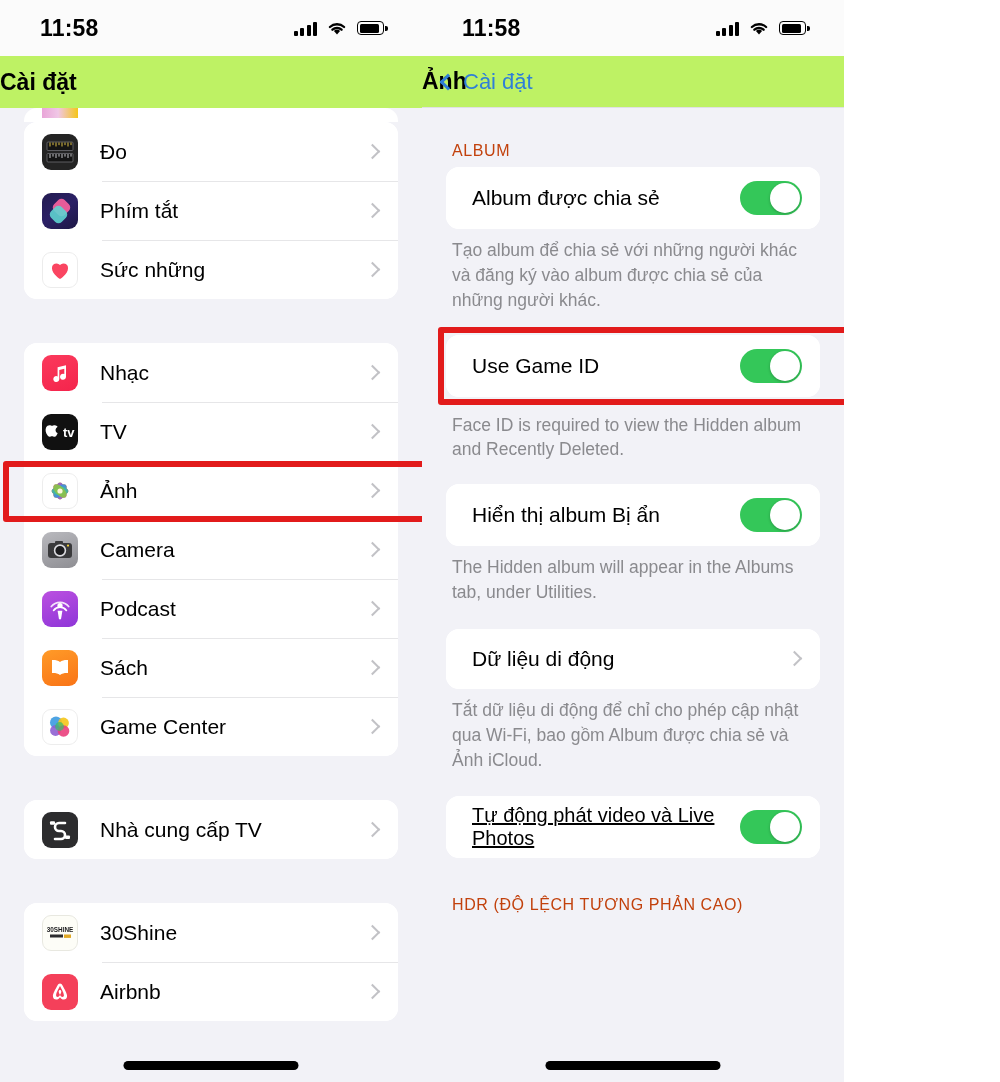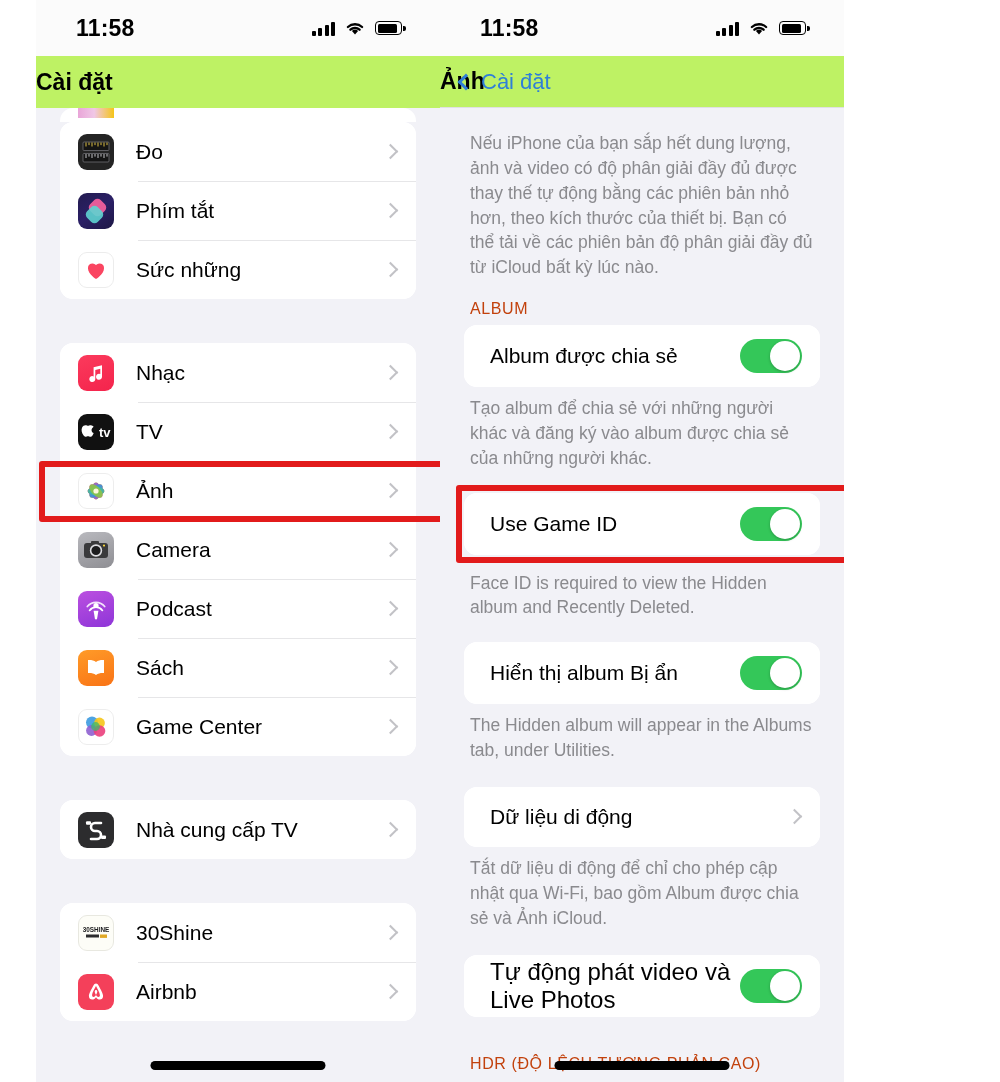--- a/index.html
+++ b/index.html
@@ -2,21 +2,21 @@
 <html><head>
 <meta charset="utf-8">
 <style>
   * { box-sizing: border-box; margin: 0; padding: 0; }
   html, body {
     width: 1000px; height: 1082px;
     font-family: "Liberation Sans", sans-serif;
     background: #ffffff;
     overflow: hidden;
   }
-  .screens { display: flex; width: 844px; height: 1082px; padding-left: 36px; }
+  .screens { display: flex; width: 844px; height: 1082px; }
   .screen { width: 500px; height: 1082px; position: relative; overflow: hidden; }
   .screen.left  { background: #f2f2f7; }
   .screen.right { background: #f2f2f7; }
 
   
   .statusbar {
     height: 56px; background: #fbfbfb;
     display: flex; align-items: center; justify-content: space-between;
     padding: 0 38px 0 40px; position: relative;
   }
@@ -61,21 +61,21 @@
   .row {
     display: flex; align-items: center; min-height: 59px; padding: 0 16px 0 18px;
     position: relative; background: #fff;
   }
   .row + .row::before {
     content: ""; position: absolute; left: 78px; right: 0; top: 0; height: 1px;
     background: #e6e6e8;
   }
   .row.noicon + .row.noicon::before { left: 18px; }
   .row .label { font-size: 21px; color: #000; flex: 1; }
-  .row .label.sm { font-size: 24px; }
+  .row .label.sm { font-size: 20px; text-decoration: underline; }
   .chev {
     width: 11px; height: 11px; border-top: 2.6px solid #c2c2c6;
     border-right: 2.6px solid #c2c2c6; transform: rotate(45deg); margin-right: 4px;
   }
   .checkmark { width: 24px; height: 14px; position: relative; margin-right: 6px; }
   .checkmark::before {
     content:""; position:absolute; left:2px; top:-3px; width:10px; height:20px;
     border-right: 3.4px solid #1073ca; border-bottom: 3.4px solid #1073ca;
     transform: rotate(42deg);
   }
@@ -396,21 +396,20 @@
     <div class="navbar">
       <div class="nav-back">
         <span class="chev-back"></span>
         <span>Cài đặt</span>
       </div>
       <div class="nav-title">Ảnh</div>
     </div>
 
     <div class="scroll-area" style="padding-top:14px;">
 
-      <div class="footer-txt">Nếu iPhone của bạn sắp hết dung lượng, ảnh và video có độ phân giải đầy đủ được thay thế tự động bằng các phiên bản nhỏ hơn, theo kích thước của thiết bị. Bạn có thể tải về các phiên bản độ phân giải đầy đủ từ iCloud bất kỳ lúc nào.</div>
 
       <div class="section-hdr">ALBUM</div>
 
       <div class="card">
         <div class="row noicon" style="padding-left:26px;min-height:62px;">
           <span class="label">Album được chia sẻ</span>
           <span class="toggle">
               <b></b>
             </span>
         </div>

